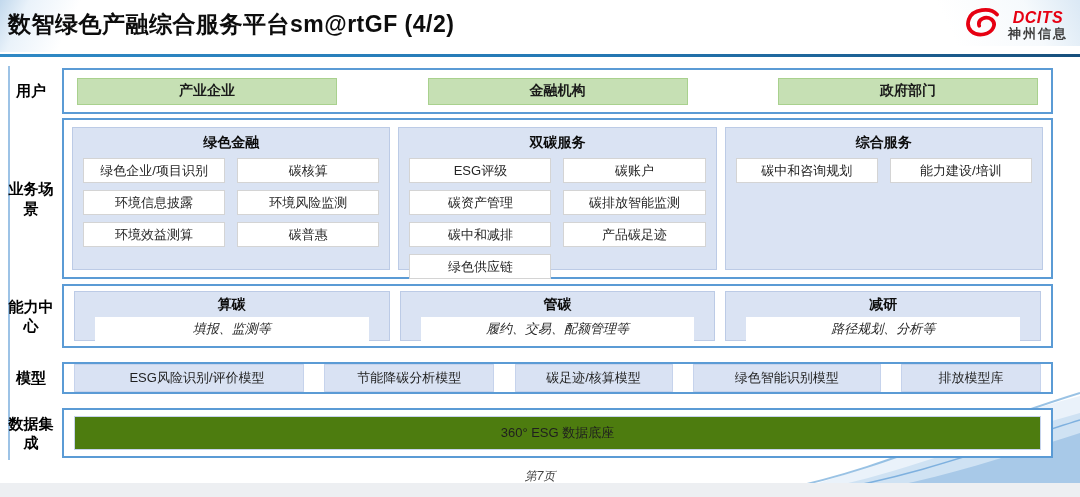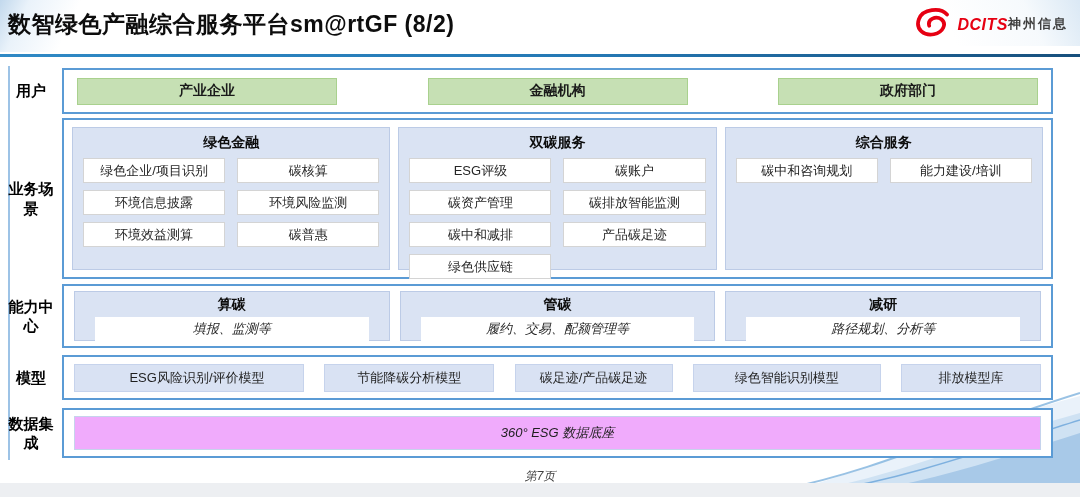--- a/index.html
+++ b/index.html
@@ -24,39 +24,39 @@
   
   .hdr-title {
     position: absolute; left: 8px; top: 9px; z-index: 2;
     font-size: 23px; font-weight: bold; color: #0d0d0d; letter-spacing: .5px;
   }
   .title-rule {
     position: absolute; left: 0; right: 0; top: 54px; height: 3px; z-index: 2;
     background: linear-gradient(90deg, #2f89c5 0%, #2478b4 55%, #174f7c 100%);
   }
   .logo { position: absolute; right: 12px; top: 8px; z-index: 2; display: flex; align-items: center; gap: 5px; }
-  .logo-text { display: flex; flex-direction: row; line-height: 1.05; text-align: center; }
+  .logo-text { display: flex; flex-direction: column; line-height: 1.05; text-align: center; }
   .logo-brand { color: #e60012; font-weight: bold; font-style: italic; font-size: 16px; letter-spacing: .5px; }
   .logo-sub { color: #3f3f3f; font-weight: bold; font-size: 13px; letter-spacing: 2px; }
 
   .left-accent-line { position: absolute; left: 8px; top: 66px; width: 2px; height: 394px; background: #9dc3e6; z-index: 1; }
 
   
   .row { position: absolute; left: 0; right: 0; display: flex; z-index: 2; }
   .row-label {
     width: 62px; flex: 0 0 62px; display: flex; align-items: center; justify-content: center;
     font-size: 15px; font-weight: bold; color: #000; text-align: center; line-height: 1.3; padding: 0 6px;
   }
   .row-box { flex: 1; margin-right: 27px; background: #fff; border: 2px solid #5b9bd5; }
 
   
   .row-users        { top: 68px;  height: 46px;  }
   .row-scenarios    { top: 118px; height: 161px; }
   .row-capabilities { top: 284px; height: 64px;  }
-  .row-models       { top: 355px; height: 45px;  }
+  .row-models       { top: 355px; height: 45px; align-items: center;  }
   .row-data         { top: 408px; height: 50px;  }
 
   
   .row-users .row-box { display: flex; align-items: center; justify-content: space-between; padding: 0 13px; }
   .user-chip {
     width: 260px; height: 27px; background: #c6e0b4; border: 1px solid #a9d18e;
     display: flex; align-items: center; justify-content: center; font-size: 14px; font-weight: bold; color: #1a1a1a;
   }
 
   
@@ -86,39 +86,39 @@
   }
   .model-chip:nth-child(1) { width: 230px; padding-left: 16px; }
   .model-chip:nth-child(2) { width: 170px; }
   .model-chip:nth-child(3) { width: 158px; }
   .model-chip:nth-child(4) { width: 188px; }
   .model-chip:nth-child(5) { width: 140px; }
 
   
   .row-data .row-box { display: flex; align-items: center; padding: 7px 10px; }
   .data-bar {
-    flex: 1; background: #f0abfc; border: 1px solid #c6d3ec; height: 34px;
-    display: flex; align-items: center; justify-content: center; font-size: 13px; color: #1f1f1f; font-style: italic;
+    flex: 1; background: #4d7c0f; border: 1px solid #c6d3ec; height: 34px;
+    display: flex; align-items: center; justify-content: center; font-size: 13px; color: #1f1f1f;
   }
 
   
   .footer-page {
     position: absolute; left: 0; right: 0; top: 468px; z-index: 2;
     text-align: center; font-size: 12px; font-style: italic; color: #3f3f3f;
   }
 </style>
 </head>
 <body>
 
 <div class="slide">
 
   <div class="deco-top-left"></div>
   <div class="deco-top-right"></div>
 
-  <div class="hdr-title">数智绿色产融综合服务平台sm@rtGF (8/2)</div>
+  <div class="hdr-title">数智绿色产融综合服务平台sm@rtGF (4/2)</div>
 
   <div class="logo">
     <span>
       <svg width="42" height="30" viewBox="0 0 44 32">
         <path d="M 38 7 C 31 -1 12 1 8 12 C 4 23 14 30 24 28 C 34 26 38 17 32 12 C 26 8 17 12 19 19" fill="none" stroke="#e60012" stroke-width="4" stroke-linecap="round"></path>
       </svg>
     </span>
     <span class="logo-text">
       <span class="logo-brand">DCITS</span>
       <span class="logo-sub">神州信息</span>
@@ -195,21 +195,21 @@
       </div>
 
     </div>
   </section>
 
   <section class="row row-models">
     <div class="row-label">模型</div>
     <div class="row-box">
       <div class="model-chip">ESG风险识别/评价模型</div>
       <div class="model-chip">节能降碳分析模型</div>
-      <div class="model-chip">碳足迹/产品碳足迹</div>
+      <div class="model-chip">碳足迹/核算模型</div>
       <div class="model-chip">绿色智能识别模型</div>
       <div class="model-chip">排放模型库</div>
     </div>
   </section>
 
   <section class="row row-data">
     <div class="row-label">数据集成</div>
     <div class="row-box">
       <div class="data-bar">360° ESG 数据底座</div>
     </div>

